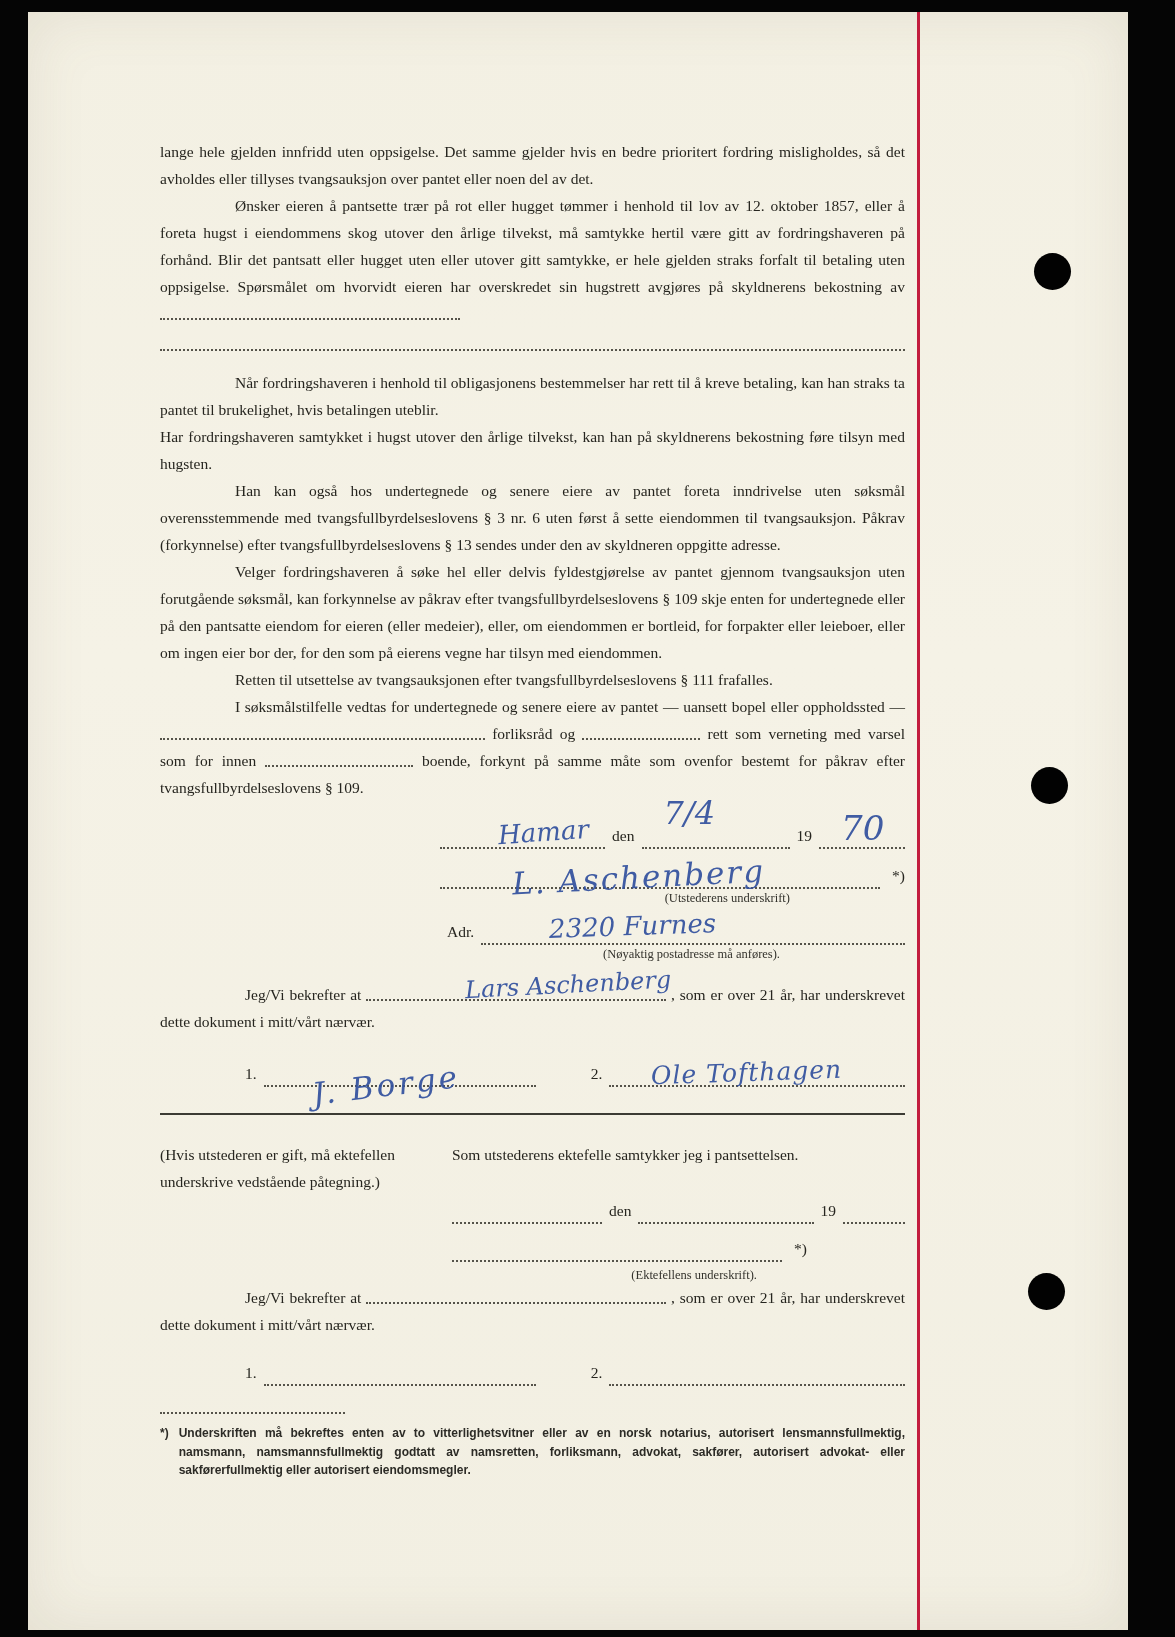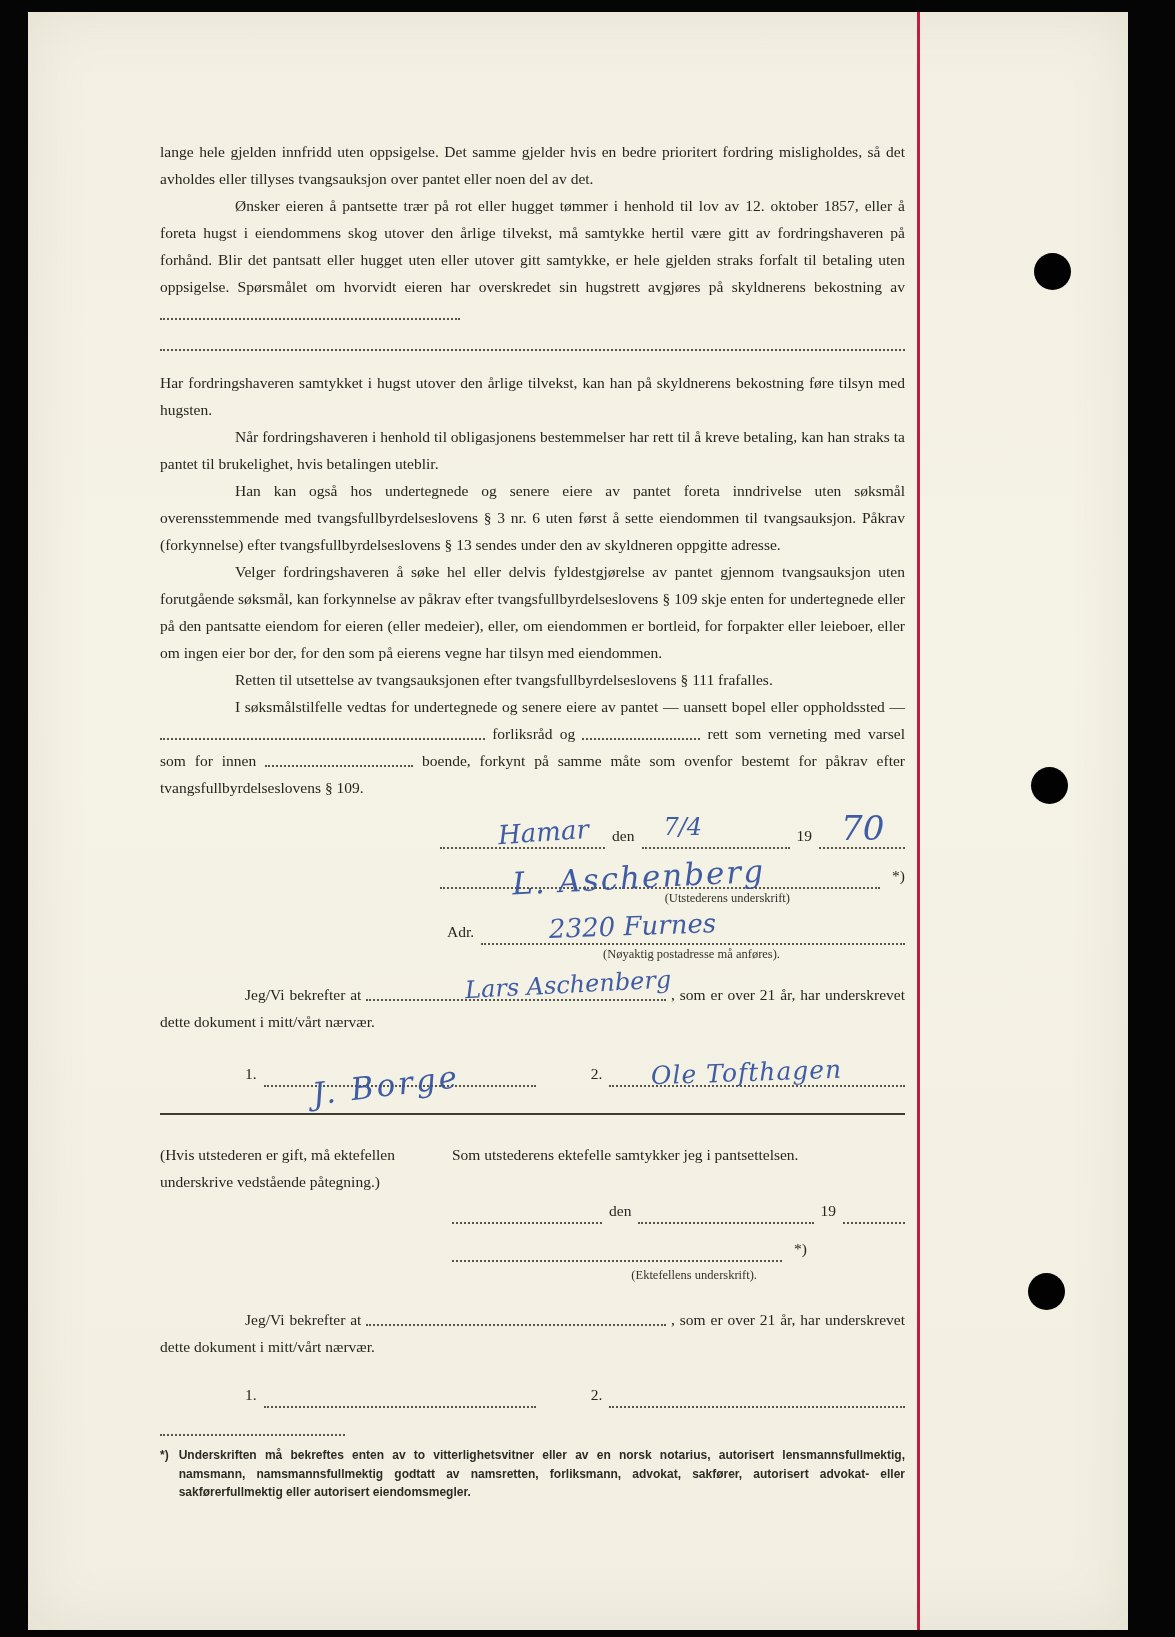--- a/index.html
+++ b/index.html
@@ -54,21 +54,21 @@
     font-size:12px; line-height:18.5px; color:#2c2b26; text-align:justify;
   }
   .fnline { border-bottom:2px dotted #55534a; width:185px; height:0; margin-top:26px; }
 
   .hw {
     position:absolute; color:#31509e; opacity:.92;
     font-family:"DejaVu Serif", serif; font-style:italic;
     white-space:nowrap; pointer-events:none; line-height:1;
   }
   .hw-place  { left:58px; bottom:2px;  font-size:26px; transform:rotate(-4deg); }
-  .hw-date   { left:22px; bottom:8px;  font-size:24px; }
+  .hw-date   { left:22px; bottom:18px;  font-size:32px; }
   .hw-year   { left:22px; bottom:2px;  font-size:34px; }
   .hw-sig    { left:72px; bottom:-6px; font-size:31px; letter-spacing:2px; transform:rotate(-3deg); }
   .hw-adr    { left:68px; bottom:4px;  font-size:26px; transform:rotate(-2deg); }
   .hw-name   { left:14px; bottom:0px;  font-size:24px; transform:rotate(-3deg); }
   .hw-wit1   { left:48px; bottom:-16px; font-size:31px; letter-spacing:3px; transform:rotate(-7deg); }
   .hw-wit2   { left:42px; bottom:0px;  font-size:25px; letter-spacing:1px; transform:rotate(-2deg); }
 </style>
 </head>
 <body>
 
@@ -79,22 +79,22 @@
 
       <p class="para">lange hele gjelden innfridd uten oppsigelse. Det samme gjelder hvis en bedre prioritert fordring misligholdes, så det avholdes eller tillyses tvangsauksjon over pantet eller noen del av det.</p>
 
       <p class="para indent">
         <span>Ønsker eieren å pantsette trær på rot eller hugget tømmer i henhold til lov av 12. oktober 1857, eller å foreta hugst i eiendommens skog utover den årlige tilvekst, må samtykke hertil være gitt av fordringshaveren på forhånd. Blir det pantsatt eller hugget uten eller utover gitt samtykke, er hele gjelden straks forfalt til betaling uten oppsigelse. Spørsmålet om hvorvidt eieren har overskredet sin hugstrett avgjøres på skyldnerens bekostning av</span>
         <span class="dots inline" style="width:300px"></span>
       </p>
 
       <div class="fullline"></div>
 
+      <p class="para indent">Når fordringshaveren i henhold til obligasjonens bestemmelser har rett til å kreve betaling, kan han straks ta pantet til brukelighet, hvis betalingen uteblir.</p>
       <p class="para">Har fordringshaveren samtykket i hugst utover den årlige tilvekst, kan han på skyldnerens bekostning føre tilsyn med hugsten.</p>
-      <p class="para indent">Når fordringshaveren i henhold til obligasjonens bestemmelser har rett til å kreve betaling, kan han straks ta pantet til brukelighet, hvis betalingen uteblir.</p>
       <p class="para indent">Han kan også hos undertegnede og senere eiere av pantet foreta inndrivelse uten søksmål overensstemmende med tvangsfullbyrdelseslovens § 3 nr. 6 uten først å sette eiendommen til tvangsauksjon. Påkrav (forkynnelse) efter tvangsfullbyrdelseslovens § 13 sendes under den av skyldneren oppgitte adresse.</p>
       <p class="para indent">Velger fordringshaveren å søke hel eller delvis fyldestgjørelse av pantet gjennom tvangsauksjon uten forutgående søksmål, kan forkynnelse av påkrav efter tvangsfullbyrdelseslovens § 109 skje enten for undertegnede eller på den pantsatte eiendom for eieren (eller medeier), eller, om eiendommen er bortleid, for forpakter eller leieboer, eller om ingen eier bor der, for den som på eierens vegne har tilsyn med eiendommen.</p>
       <p class="para indent">Retten til utsettelse av tvangsauksjonen efter tvangsfullbyrdelseslovens § 111 frafalles.</p>
 
       <p class="para indent">
         <span>I søksmålstilfelle vedtas for undertegnede og senere eiere av pantet — uansett bopel eller oppholdssted —</span>
         <span class="dots inline" style="width:325px"></span>
         <span>forliksråd og</span>
         <span class="dots inline" style="width:118px"></span>
         <span>rett som verneting med varsel som for innen</span>
@@ -168,21 +168,21 @@
             <span class="dots" style="width:62px;height:20px"></span>
           </div>
           <div class="row" style="margin-top:4px">
             <span class="dots" style="width:330px;height:20px"></span>
             <span class="marker">*)</span>
           </div>
           <div class="caption" style="margin-left:55px;width:250px;margin-top:4px">(Ektefellens underskrift).</div>
         </div>
       </div>
 
-      <div style="margin-top:22px">
+      <div style="">
         <p class="para" style="text-indent:85px">
           <span>Jeg/Vi bekrefter at</span>
           <span class="dots inline" style="width:300px;height:18px"></span>
           <span>, som er over 21 år, har</span>
           <span>underskrevet dette dokument i mitt/vårt nærvær.</span>
         </p>
       </div>
 
       <div class="row" style="margin-left:85px;margin-top:18px;height:30px">
         <span class="lbl" style="padding-left:0">1.</span>

